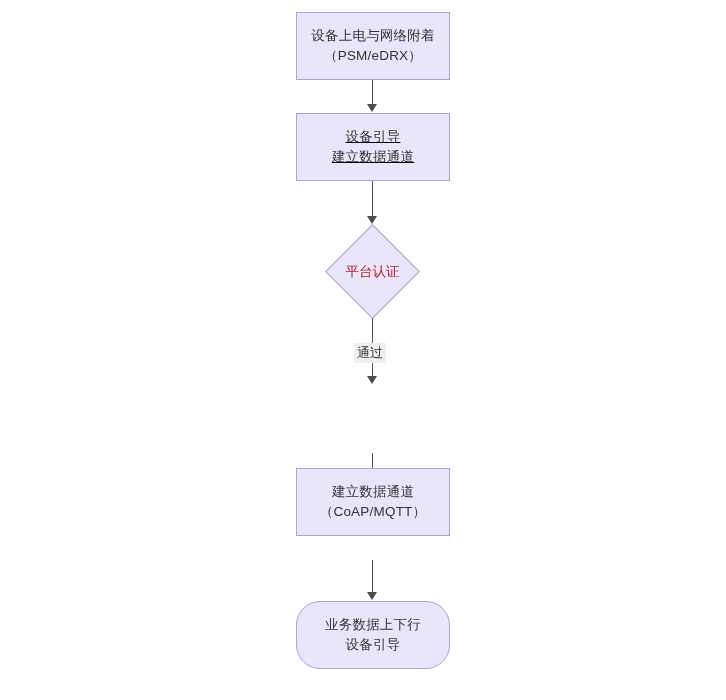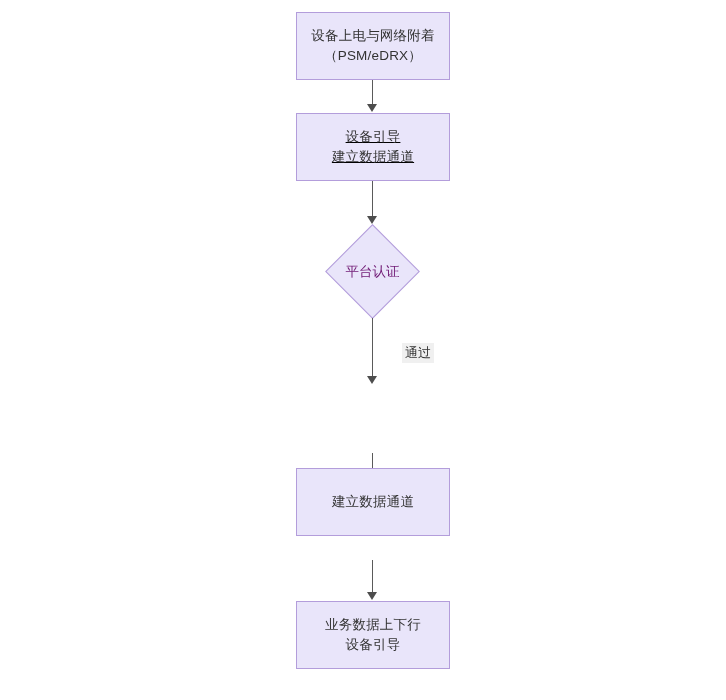--- a/index.html
+++ b/index.html
@@ -56,21 +56,21 @@
     margin-left: -33.5px;
     margin-top: -33.5px;
     background: #e9e5fa;
     border: 1px solid #b39ddb;
     transform: rotate(45deg);
     box-sizing: border-box;
   }
   .diamond-text {
     position: relative;
     z-index: 2;
-    color: #701a75;
+    color: #b91c1c;
     font-size: 13.5px;
     line-height: 20px;
     text-align: center;
     white-space: nowrap;
   }
   .connector {
     position: absolute;
     left: 372px;
     width: 1px;
     background: #5a5a5a;
@@ -115,32 +115,33 @@
 
   <div class="connector" style="top:181px; height:36px;"></div>
   <div class="arrowhead" style="top:216px;"></div>
 
   <div class="node node-decision" style="top:224px;">
     <div class="diamond-shape"></div>
     <div class="diamond-text">平台认证</div>
   </div>
 
   <div class="connector" style="top:318px; height:59px;"></div>
-  <div class="edge-label" style="top:343px; left:354px;margin-left:48px;">通过</div>
+  <div class="edge-label" style="top:343px; left:354px;">通过</div>
   <div class="arrowhead" style="top:376px;"></div>
 
 
   <div class="connector" style="top:453px; height:31px;"></div>
   <div class="arrowhead" style="top:483px;"></div>
 
   <div class="node node-process" style="top:468px;">
     <div class="node-label">建立数据通道</div>
+    <div class="node-label">（CoAP/MQTT）</div>
   </div>
 
   <div class="connector" style="top:560px; height:33px;"></div>
   <div class="arrowhead" style="top:592px;"></div>
 
-  <div class="node node-process" style="top:601px;">
+  <div class="node node-process" style="top:601px;border-radius:24px;">
     <div class="node-label">业务数据上下行</div>
     <div class="node-label">设备引导</div>
   </div>
 
 </div>
 
 </body></html>

